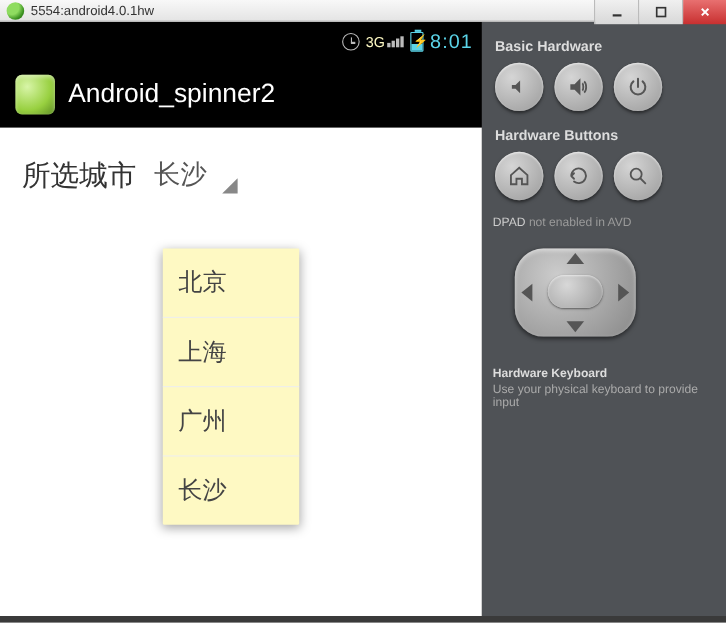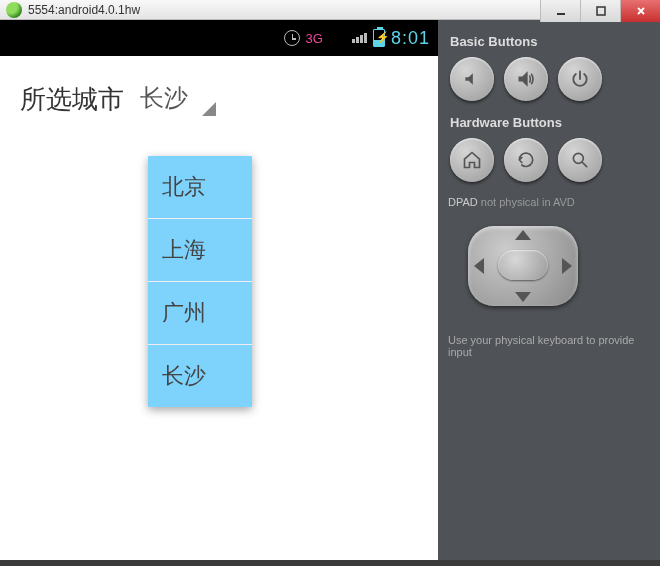--- a/index.html
+++ b/index.html
@@ -64,21 +64,21 @@
     .status-bar {
       height: 36px;
       background: #000;
       display: flex;
       justify-content: flex-end;
       align-items: center;
       padding-right: 8px;
       gap: 6px;
       color: #bbb;
     }
-    .status-3g { font-size: 13px; color: #ec4899; display:flex; align-items:baseline;gap:27px; }
+    .status-3g { font-size: 13px; color: #fef9c3; display:flex; align-items:baseline; }
     .status-bars { display:inline-flex; align-items:flex-end; gap:1px; margin-left:2px; }
     .status-bars span { width:3px; background:#bbb; }
     .status-bars span:nth-child(1){height:4px}
     .status-bars span:nth-child(2){height:6px}
     .status-bars span:nth-child(3){height:8px}
     .status-bars span:nth-child(4){height:10px}
     .batt { width: 12px; height: 18px; border:1px solid #5bd4e8; border-radius:1px; position:relative; }
     .batt::before { content:""; position:absolute; top:-3px; left:3px; width:6px; height:2px; background:#5bd4e8; }
     .batt-fill { position:absolute; bottom:0; left:0; right:0; height:40%; background:#5bd4e8; }
     .batt-bolt { position:absolute; top:1px; left:2px; color:#ffa726; font-size:11px; }
@@ -120,24 +120,24 @@
     .spinner-closed::after {
       content:"";
       position:absolute;
       right: 2px; bottom: 2px;
       width: 0; height: 0;
       border-left: 14px solid transparent;
       border-bottom: 14px solid #888;
     }
     .dropdown {
       position: absolute;
-      top: 100px;
+      top: 110px;
       left: 148px;
-      width: 104px;
-      background: #7dd3fc;
+      width: 124px;
+      background: #fef9c3;
       box-shadow: 0 3px 10px rgba(0,0,0,0.35);
       border-radius: 1px;
     }
     .dropdown-item {
       padding: 16px 14px;
       font-size: 22px;
       color: #444;
       border-bottom: 1px solid #eee;
     }
     .dropdown-item:last-child { border-bottom:none; }
@@ -231,38 +231,42 @@
             <span></span>
           </span>
       </div>
       <div class="batt">
         <div class="batt-fill"></div>
         <div class="batt-bolt">⚡</div>
       </div>
       <span class="status-time">8:01</span>
     </div>
 
+    <div class="action-bar">
+      <div class="app-icon"></div>
+      <span class="app-title">Android_spinner2</span>
+    </div>
 
     <div class="app-body">
       <div class="field-row">
         <span class="field-label">所选城市</span>
         <span class="spinner-closed">长沙</span>
       </div>
 
       <div class="dropdown">
         <div class="dropdown-item">北京</div>
         <div class="dropdown-item">上海</div>
         <div class="dropdown-item">广州</div>
         <div class="dropdown-item">长沙</div>
       </div>
     </div>
   </div>
 
   <div class="control-panel">
-    <div class="section-label">Basic Buttons</div>
+    <div class="section-label">Basic Hardware</div>
     <div class="btn-row">
       <div class="round-btn">
         <svg viewBox="0 0 24 24">
             <path d="M4 10v4h4l5 5V5l-5 5H4z"></path>
           </svg>
       </div>
       <div class="round-btn">
         <svg viewBox="0 0 24 24">
             <path d="M4 10v4h4l5 5V5l-5 5H4zM16 8c1.5 1 1.5 7 0 8M18 6c3 2 3 10 0 12" fill="none" stroke="#555" stroke-width="2"></path>
             <path d="M4 10v4h4l5 5V5l-5 5H4z"></path>
@@ -290,28 +294,29 @@
       <div class="round-btn">
         <svg viewBox="0 0 24 24">
             <circle cx="10" cy="10" r="6" fill="none" stroke="#555" stroke-width="2"></circle>
             <path d="M15 15l5 5" stroke="#555" stroke-width="2" stroke-linecap="round"></path>
           </svg>
       </div>
     </div>
 
     <div class="dpad-note">
       <span class="em">DPAD</span>
-      <span>not physical in AVD</span>
+      <span>not enabled in AVD</span>
     </div>
     <div class="dpad">
       <div class="dpad-body"></div>
       <div class="dpad-arrow dpad-up"></div>
       <div class="dpad-arrow dpad-down"></div>
       <div class="dpad-arrow dpad-left"></div>
       <div class="dpad-arrow dpad-right"></div>
       <div class="dpad-center"></div>
     </div>
 
     <div class="hw-kb-note">
+      <span class="em">Hardware Keyboard</span>
       <span>Use your physical keyboard to provide input</span>
     </div>
   </div>
 </div>
 
 </body></html>

